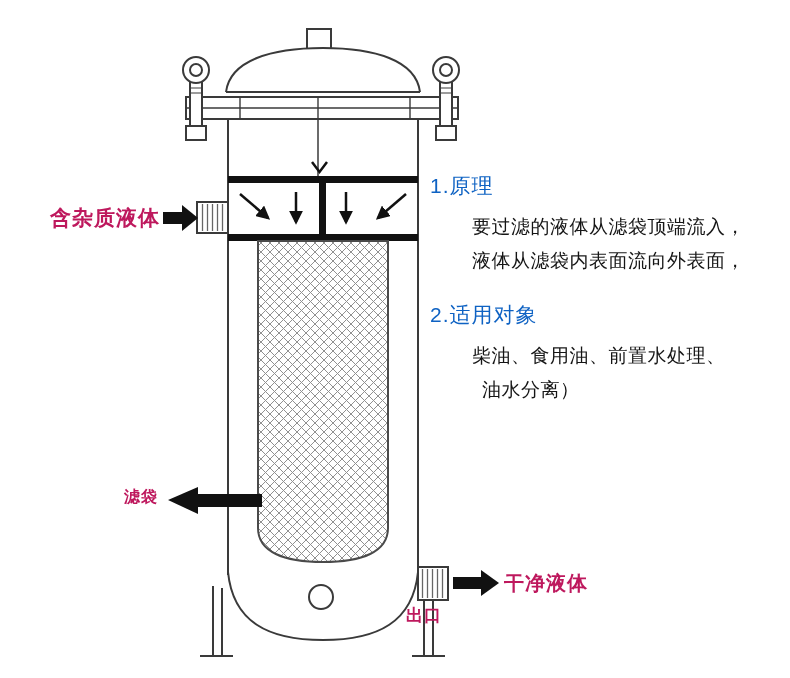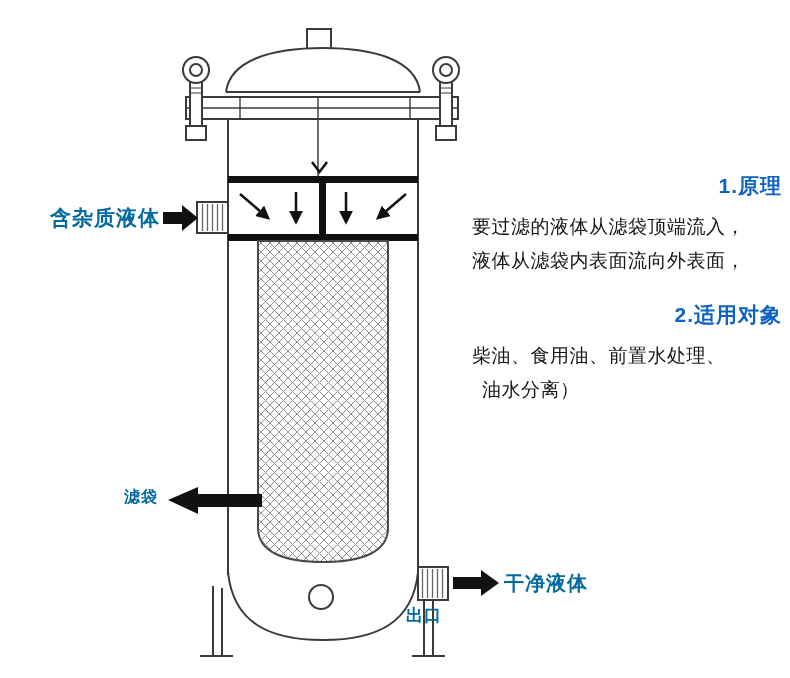--- a/index.html
+++ b/index.html
@@ -7,38 +7,37 @@
     position:relative;
     width:790px;height:678px;
     background:#ffffff;
     font-family:"Liberation Sans", sans-serif;
     overflow:hidden;
   }
   .canvas svg{position:absolute;left:0;top:0;}
   .label{
     position:absolute;
     font-weight:700;
-    color:#0369a1;
+    color:#be185d;
     white-space:nowrap;
     letter-spacing:1px;
   }
   .label-inlet{left:50px;top:204px;font-size:21px;}
   .label-bag{left:112px;top:487px;font-size:16px;margin-left:12px;}
   .label-outlet{left:406px;top:604px;font-size:17px;}
   .label-clean{left:504px;top:570px;font-size:20px;}
   .info{
     position:absolute;left:430px;top:172px;width:352px;
   }
   .sec-heading{
     color:#0e62c3;
     font-size:21px;
-    font-weight:700;
+    font-weight:400;
     margin:0 0 10px 0;
     letter-spacing:1px;
-    text-align:right;
   }
   .sec-line{
     font-size:19px;
     line-height:33.5px;
     color:#151515;
     letter-spacing:0.5px;
     margin-left:42px;
   }
   .sec2{margin-top:24px;}
   .indent{padding-left:10px;}

